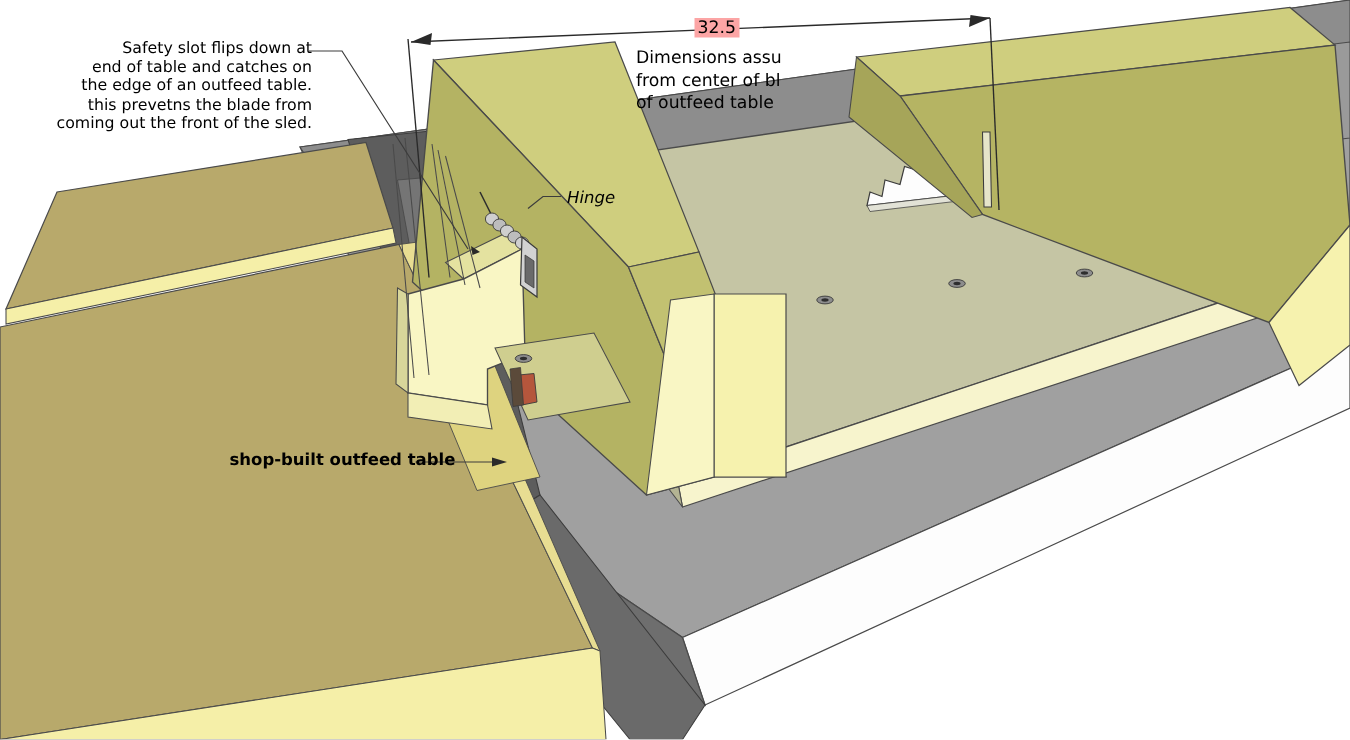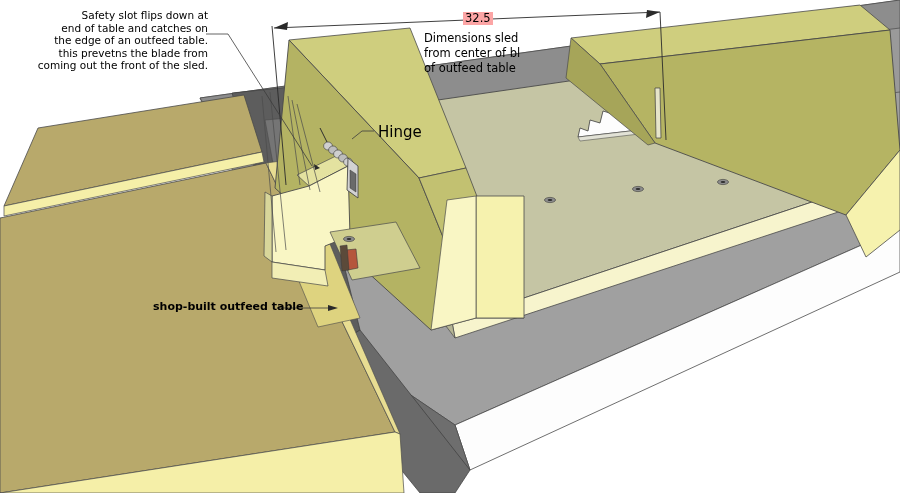--- a/index.html
+++ b/index.html
@@ -28,37 +28,38 @@
   .anno {
     position: absolute;
     color: #000000;
     font-family: "DejaVu Sans", sans-serif;
     white-space: pre;
     line-height: 12.6px;
     letter-spacing: 0px;
   }
   #note-safety {
     left: 18px;
-    top: 9px;
+    top: 26px;
     width: 190px;
     text-align: right;
     font-size: 10.5px;
   }
   #note-dims {
     left: 424px;
     top: 31px;
     width: 180px;
     text-align: left;
     font-size: 11.5px;
     line-height: 15px;
   }
   #label-hinge {
     left: 378px;
     top: 126px;
-    font-size: 15px;
+    font-size: 11px;
+    font-style: italic;
   }
   #label-outfeed {
     left: 153px;
     top: 301px;
     font-size: 11px;
     font-weight: bold;
   }
   #dim-value {
     left: 463px;
     top: 12px;
@@ -225,21 +226,21 @@
   </svg>
 
   <div class="anno" id="note-safety">Safety slot flips down at
 end of table and catches on
 the edge of an outfeed table.
 this prevetns the blade from
 coming out the front of the sled.</div>
 
   <div class="anno" id="dim-value">32.5</div>
 
-  <div class="anno" id="note-dims">Dimensions sled
+  <div class="anno" id="note-dims">Dimensions assu
 from center of bl
 of outfeed table</div>
 
   <div class="anno" id="label-hinge">Hinge</div>
 
   <div class="anno" id="label-outfeed">shop-built outfeed table</div>
 
 </div>
 
 </body></html>

